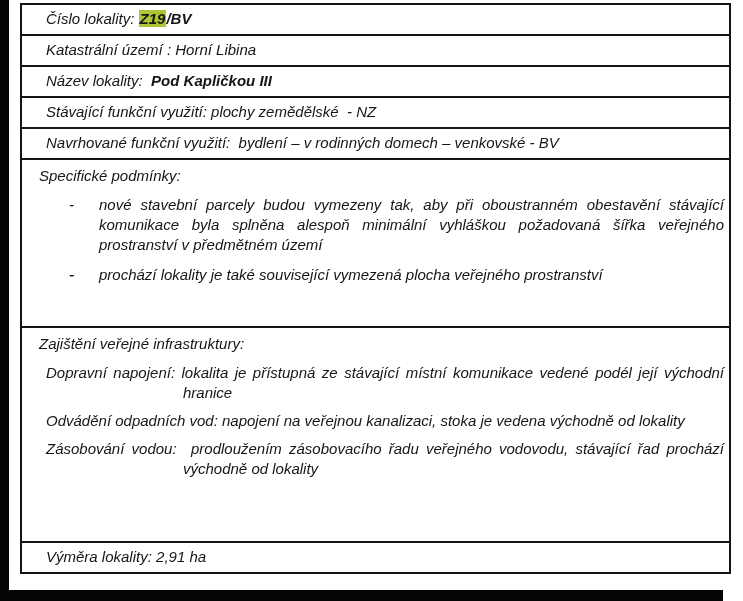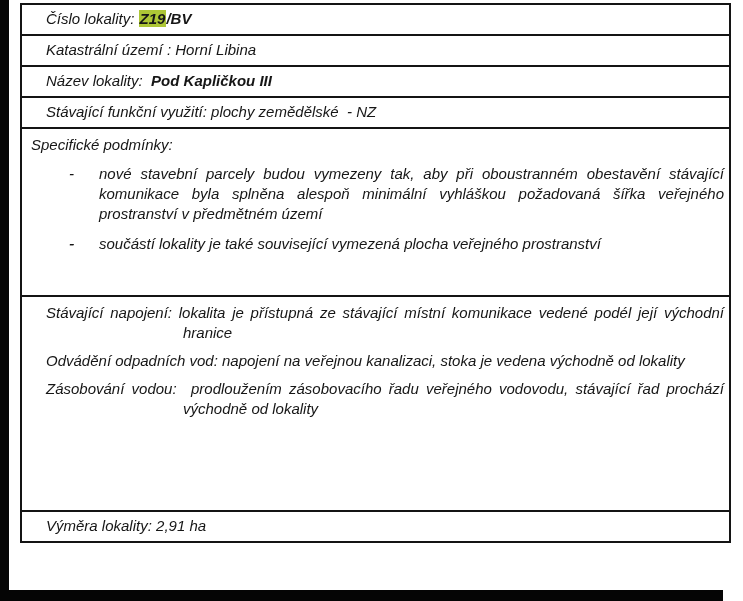--- a/index.html
+++ b/index.html
@@ -26,21 +26,21 @@
     padding:5px 5px 6px 9px;
     font-size:15px;
     line-height:18px;
   }
   .row:last-child{border-bottom:none;}
   .row-big{padding:6px 4px 6px 9px;}
   .lbl{white-space:pre-wrap;margin-left:15px;}
   .val{white-space:pre-wrap;}
   .bold{font-weight:bold;}
   .hl{font-weight:bold;padding:0 1px;}
-  .heading{margin:0 0 10px 0;line-height:19px;}
+  .heading{margin:0 0 10px 8px;line-height:19px;}
   .bullet{
     position:relative;
     margin:0 0 10px 0;
     padding-left:68px;
     padding-right:1px;
     text-align:justify;
     line-height:20px;
   }
   .bullet:last-child{margin-bottom:2px;}
   .dash{position:absolute;left:38px;top:0;}
@@ -74,36 +74,40 @@
     </div>
 
     <div class="row">
       <span class="lbl">Název lokality:  </span><span class="val bold">Pod Kapličkou III</span>
     </div>
 
     <div class="row">
       <span class="lbl">Stávající funkční využití: </span><span class="val">plochy zemědělské  - NZ</span>
     </div>
 
+    <div class="row">
+      <span class="lbl">Navrhované funkční využití:  </span><span class="val">bydlení – v rodinných domech – venkovské - BV</span>
+    </div>
 
     <div class="row row-big min-spec">
       <p class="heading">Specifické podmínky:</p>
       <div class="bullet">
         <span class="dash">-</span><span>nové stavební parcely budou vymezeny tak, aby při oboustranném obestavění stávající komunikace byla splněna alespoň minimální vyhláškou požadovaná šířka veřejného prostranství v předmětném území</span>
       </div>
       <div class="bullet">
         <span class="dash">-</span>
       </div>
       <div class="bullet">
-        <span class="dash">-</span><span>součástí lokality je také související vymezená  plocha veřejného prostranství</span>
+        <span class="dash">-</span><span>prochází lokality je také související vymezená  plocha veřejného prostranství</span>
       </div>
     </div>
 
     <div class="row row-big min-infra">
-      <p class="hang"><span class="lbl">Stávající napojení: </span><span>lokalita je přístupná ze stávající místní komunikace vedené podél její východní hranice</span></p>
+      <p class="heading">Zajištění veřejné infrastruktury:</p>
+      <p class="hang"><span class="lbl">Dopravní napojení: </span><span>lokalita je přístupná ze stávající místní komunikace vedené podél její východní hranice</span></p>
       <p class="hang"><span class="lbl">Odvádění odpadních vod: </span><span>napojení na veřejnou kanalizaci, stoka je vedena východně od lokality</span></p>
       <p class="hang"><span class="lbl">Zásobování vodou:  </span><span>prodloužením zásobovacího řadu veřejného vodovodu, stávající řad prochází východně od lokality</span></p>
     </div>
 
     <div class="row">
       <span class="lbl">Výměra lokality: </span><span class="val">2,91 ha</span>
     </div>
 
   </div>
 </div>

